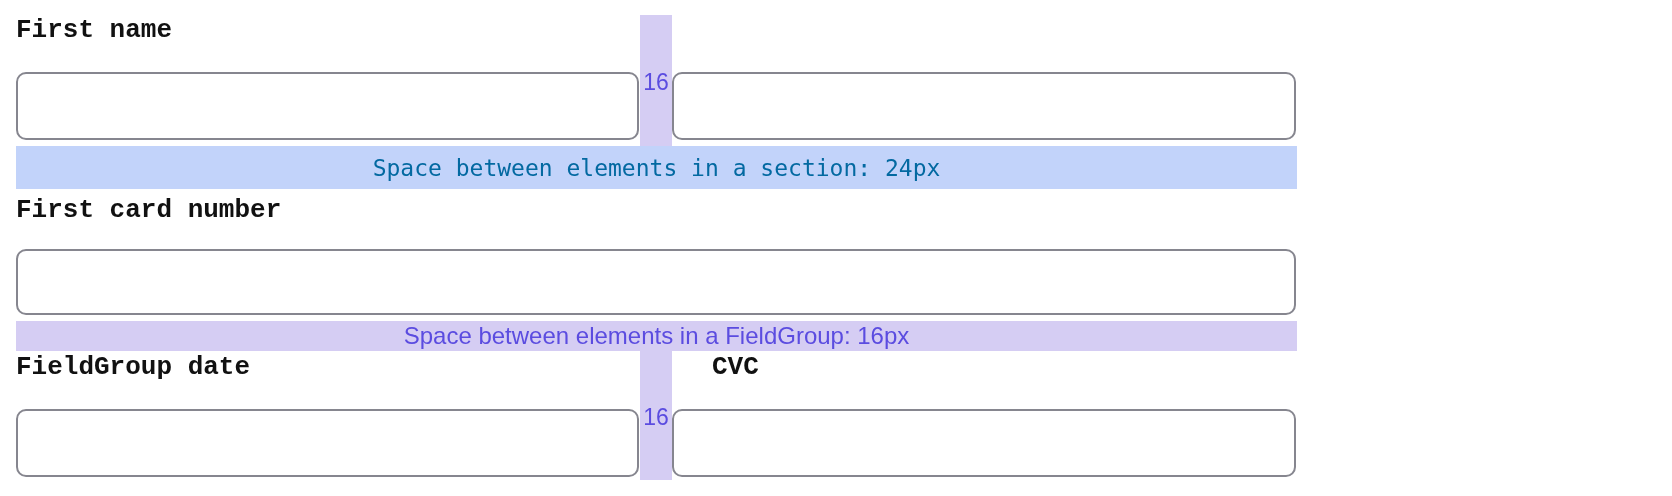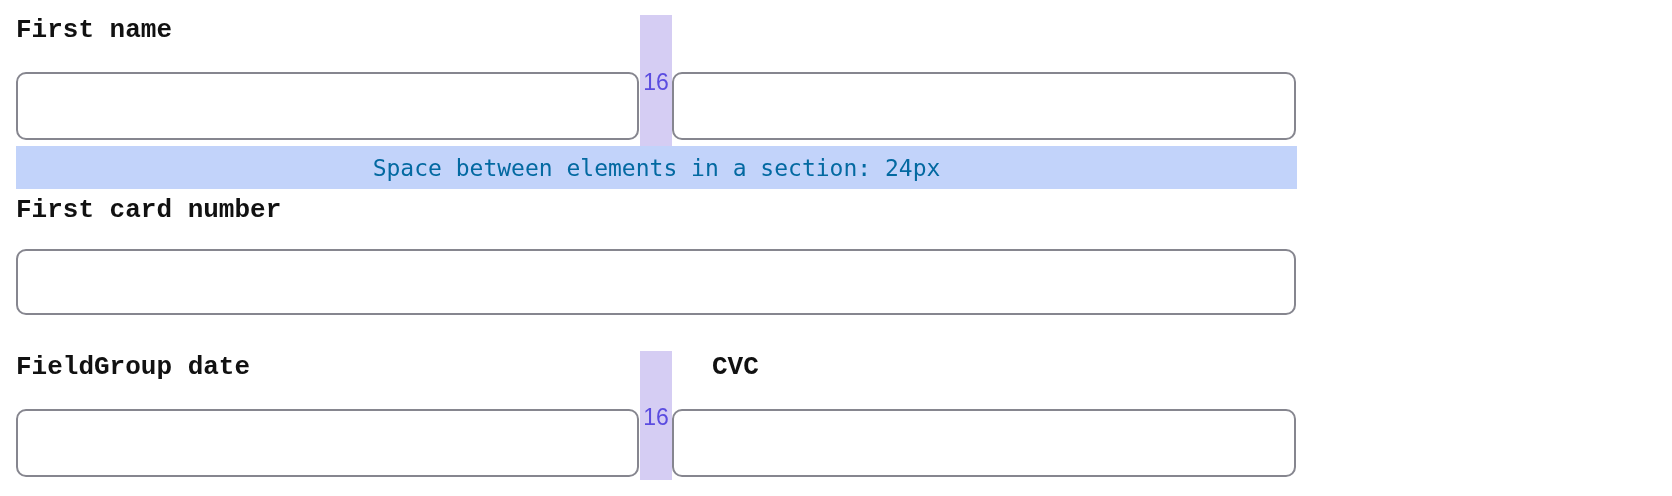--- a/index.html
+++ b/index.html
@@ -98,20 +98,23 @@
   <div class="gap-value gap-value-top">16</div>
 
   <div class="spacing-band section-band">
     <span class="band-text">Space between elements in a section: 24px</span>
   </div>
 
   <div class="field-label" style="left:16px; top:195px;">First card number</div>
 
   <input type="text" class="text-input" style="left: 16px; top: 249px; width: 1280px; height: 66px;" value="">
 
+  <div class="spacing-band fieldgroup-band">
+    <span class="band-text">Space between elements in a FieldGroup: 16px</span>
+  </div>
 
   <div class="gap-strip gap-strip-bottom"></div>
 
   <div class="field-label" style="left:16px; top:352px;">FieldGroup date</div>
   <div class="field-label" style="left:712px; top:352px;">CVC</div>
 
   <input type="text" class="text-input" style="left: 16px; top: 409px; width: 623px; height: 68px;" value="">
   <input type="text" class="text-input" style="left: 672px; top: 409px; width: 624px; height: 68px;" value="">
 
   <div class="gap-value gap-value-bottom">16</div>

